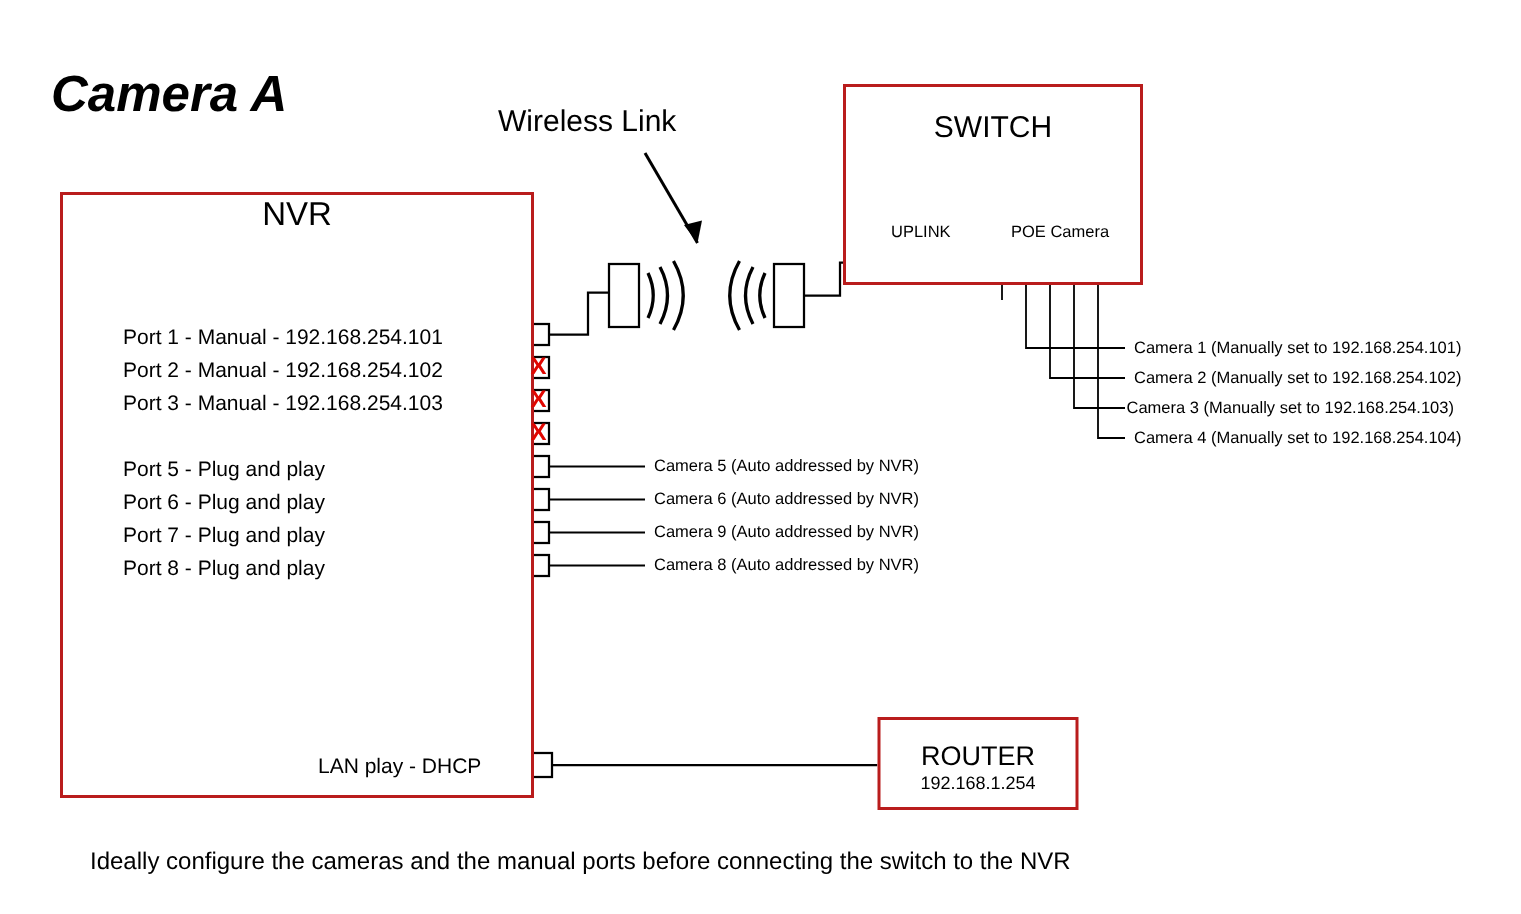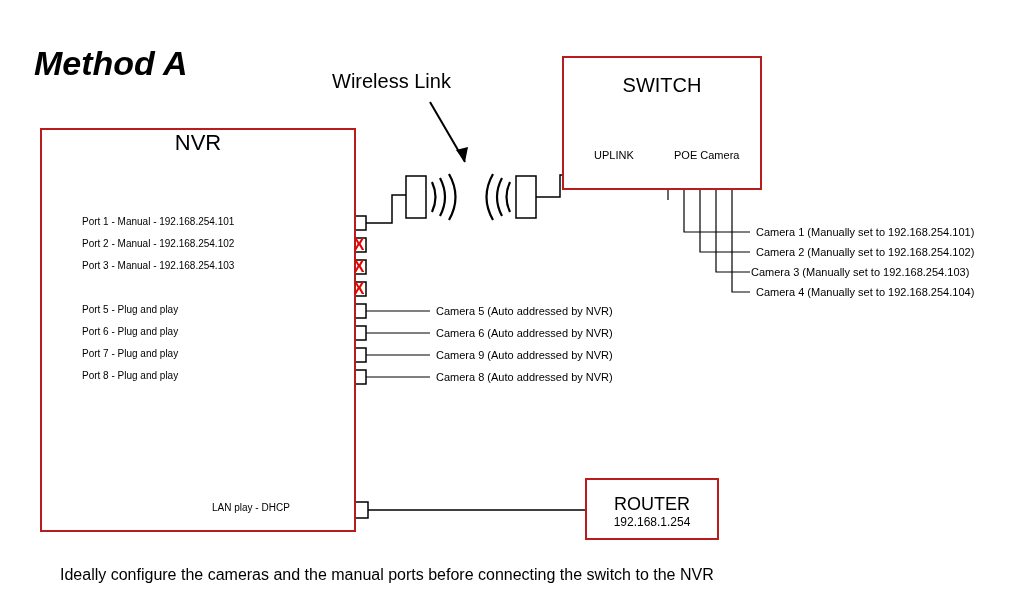--- a/index.html
+++ b/index.html
@@ -3,31 +3,31 @@
 <meta charset="utf-8">
 <style>
   html,body{margin:0;padding:0;width:1014px;height:609px;background:#fff;font-family:Verdana,Geneva,sans-serif;color:#000}
   .stage{position:relative;width:1014px;height:609px}
   .abs{position:absolute}
   .box{border:2px solid #b91c1c;background:#fff}
   .title{font-weight:700;font-style:italic;font-size:34px}
   .block-title{font-size:22px;text-align:center}
   .small{font-size:12px}
   .tiny{font-size:11px}
-  .port-label{font-size:10px;white-space:nowrap}
+  .port-label{font-size:14px;white-space:nowrap}
   .x{color:#e10600;font-weight:700;font-size:16px;text-align:center;line-height:14px}
   .footer{font-size:16px}
   svg{position:absolute;left:0;top:0}
 </style>
 </head>
 <body>
 
 <div class="stage">
 
-  <div class="abs title" style="left:34px;top:44px">Method A</div>
+  <div class="abs title" style="left:34px;top:44px">Camera A</div>
 
   <div class="abs" style="left:332px;top:70px;font-size:20px">Wireless Link</div>
   <svg width="1014" height="609">
 
     <line x1="430" y1="102" x2="465" y2="162" stroke="#000" stroke-width="2"></line>
     <polygon points="465,162 456,150 468,147" fill="#000"></polygon>
 
     <g stroke="#000" stroke-width="1.5" fill="#fff">
       <rect x="352" y="216" width="14" height="14"></rect>
       <rect x="352" y="238" width="14" height="14"></rect>

